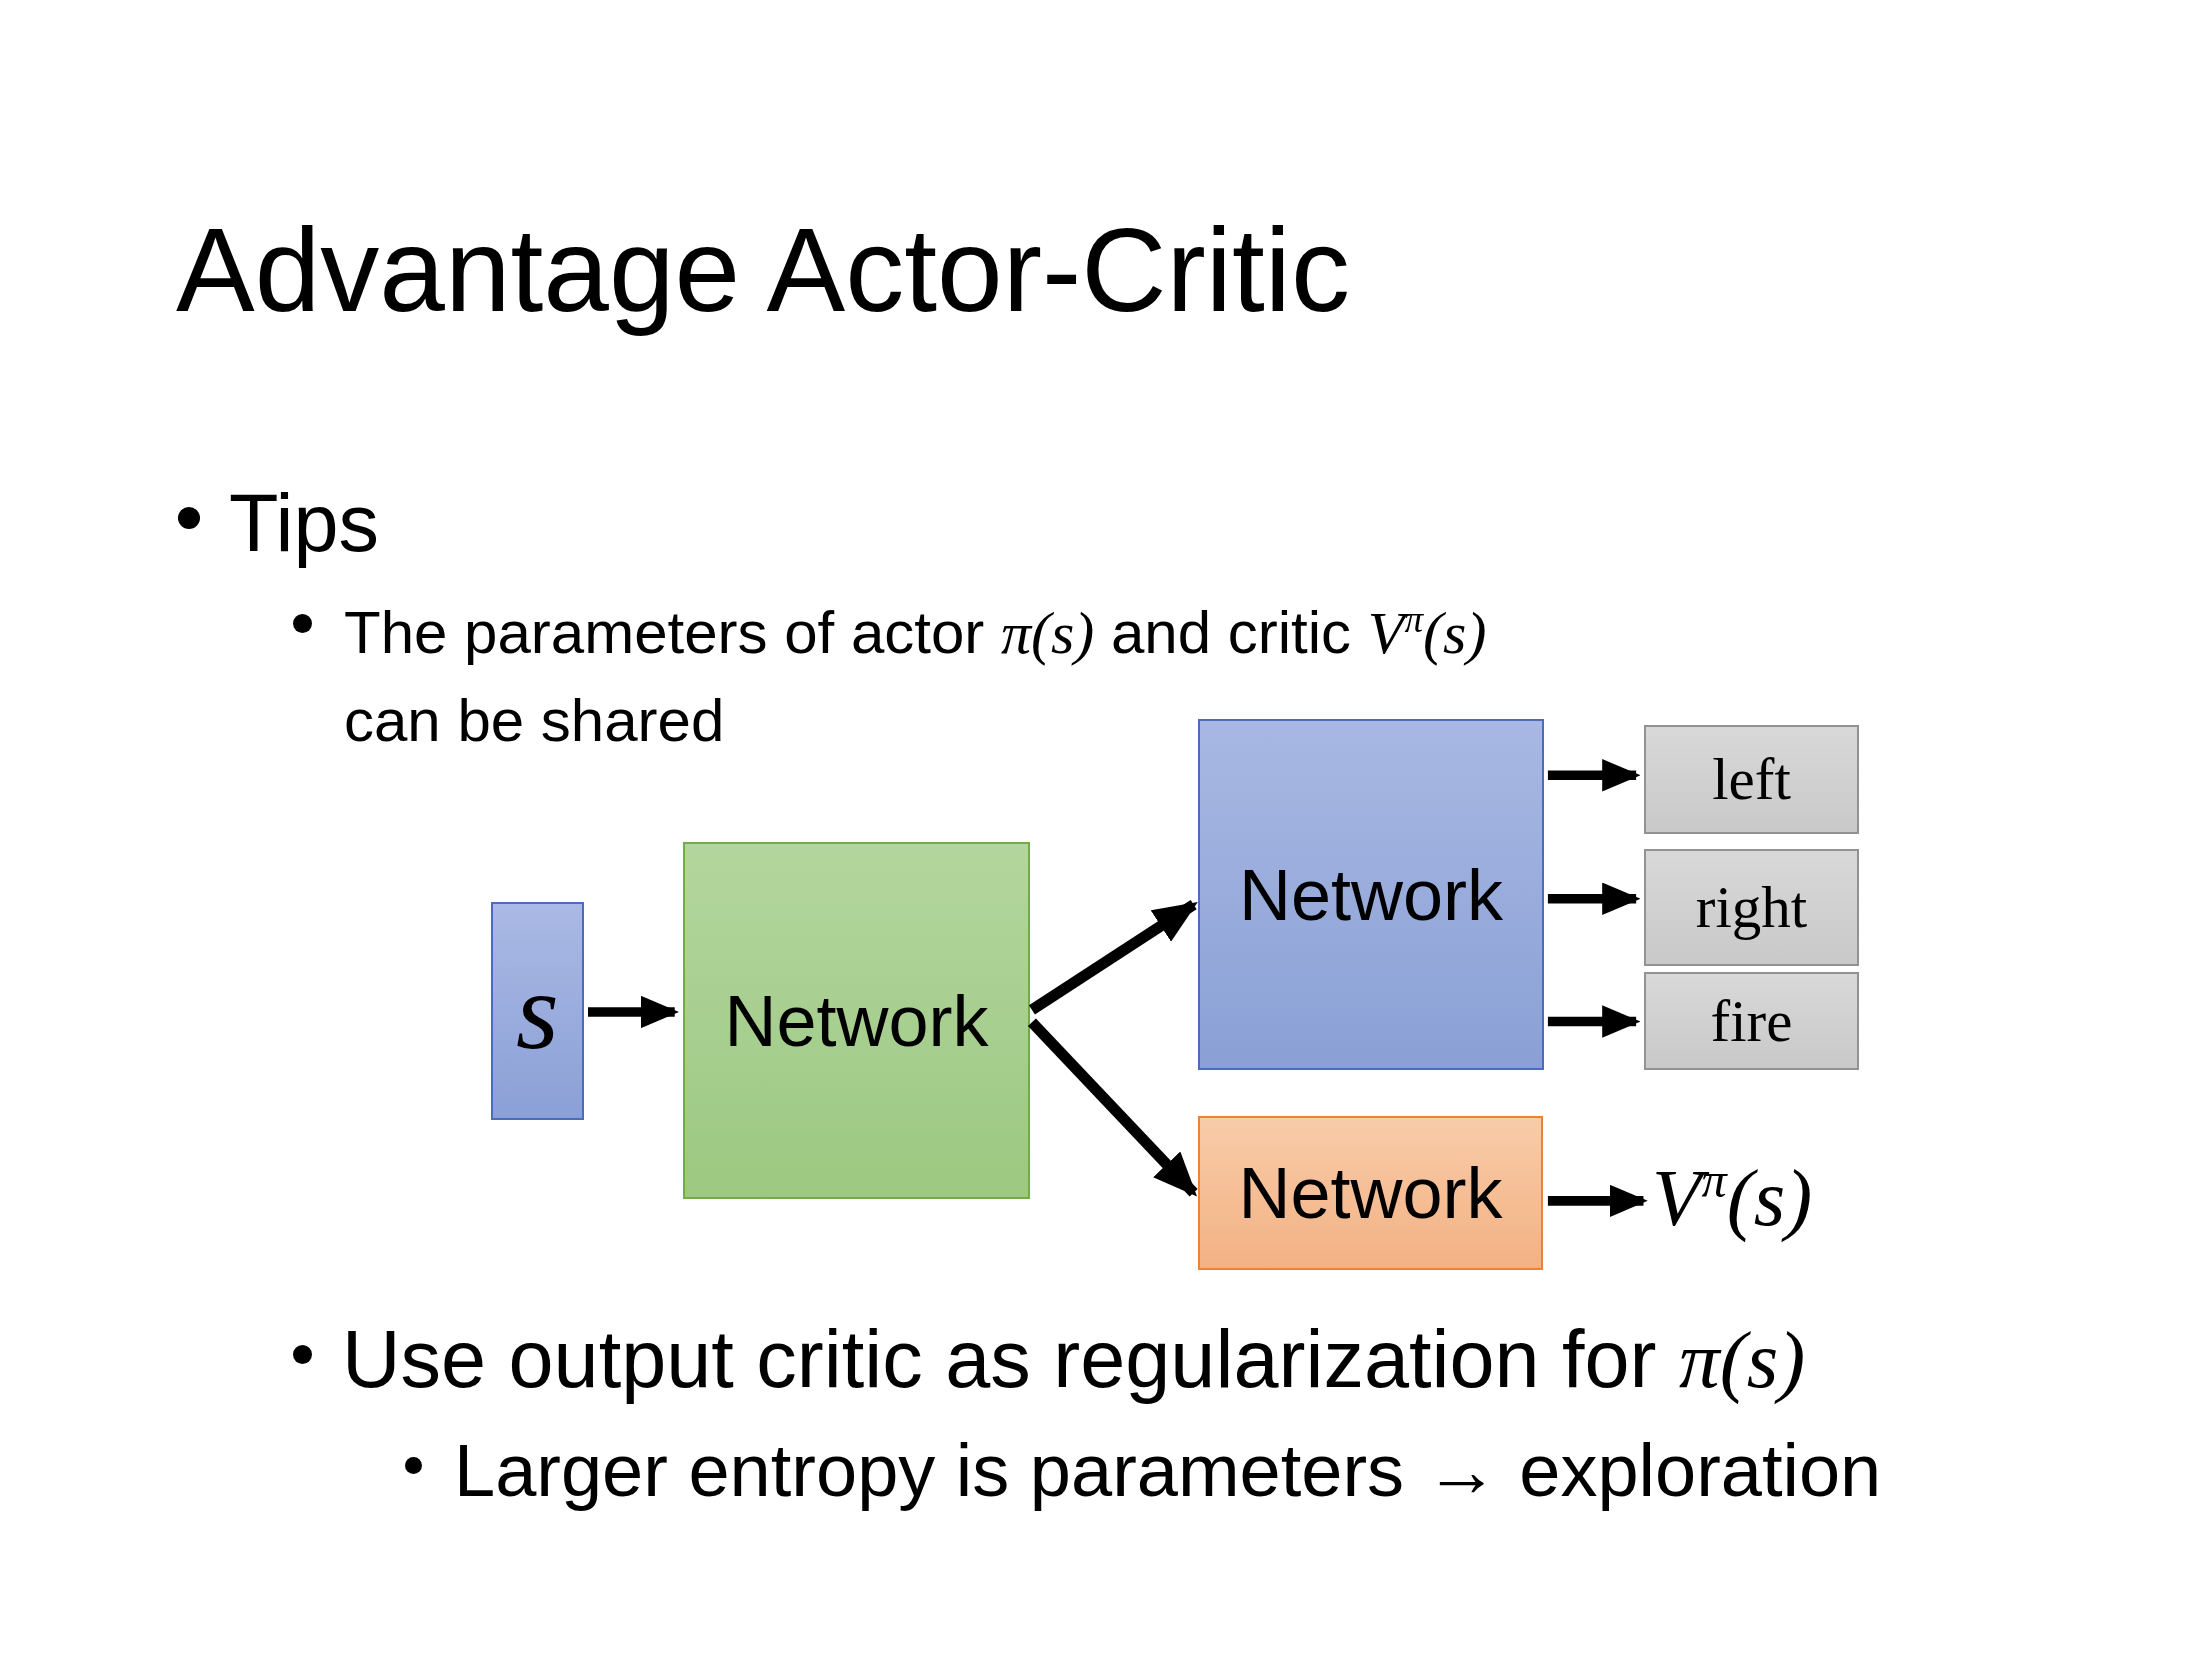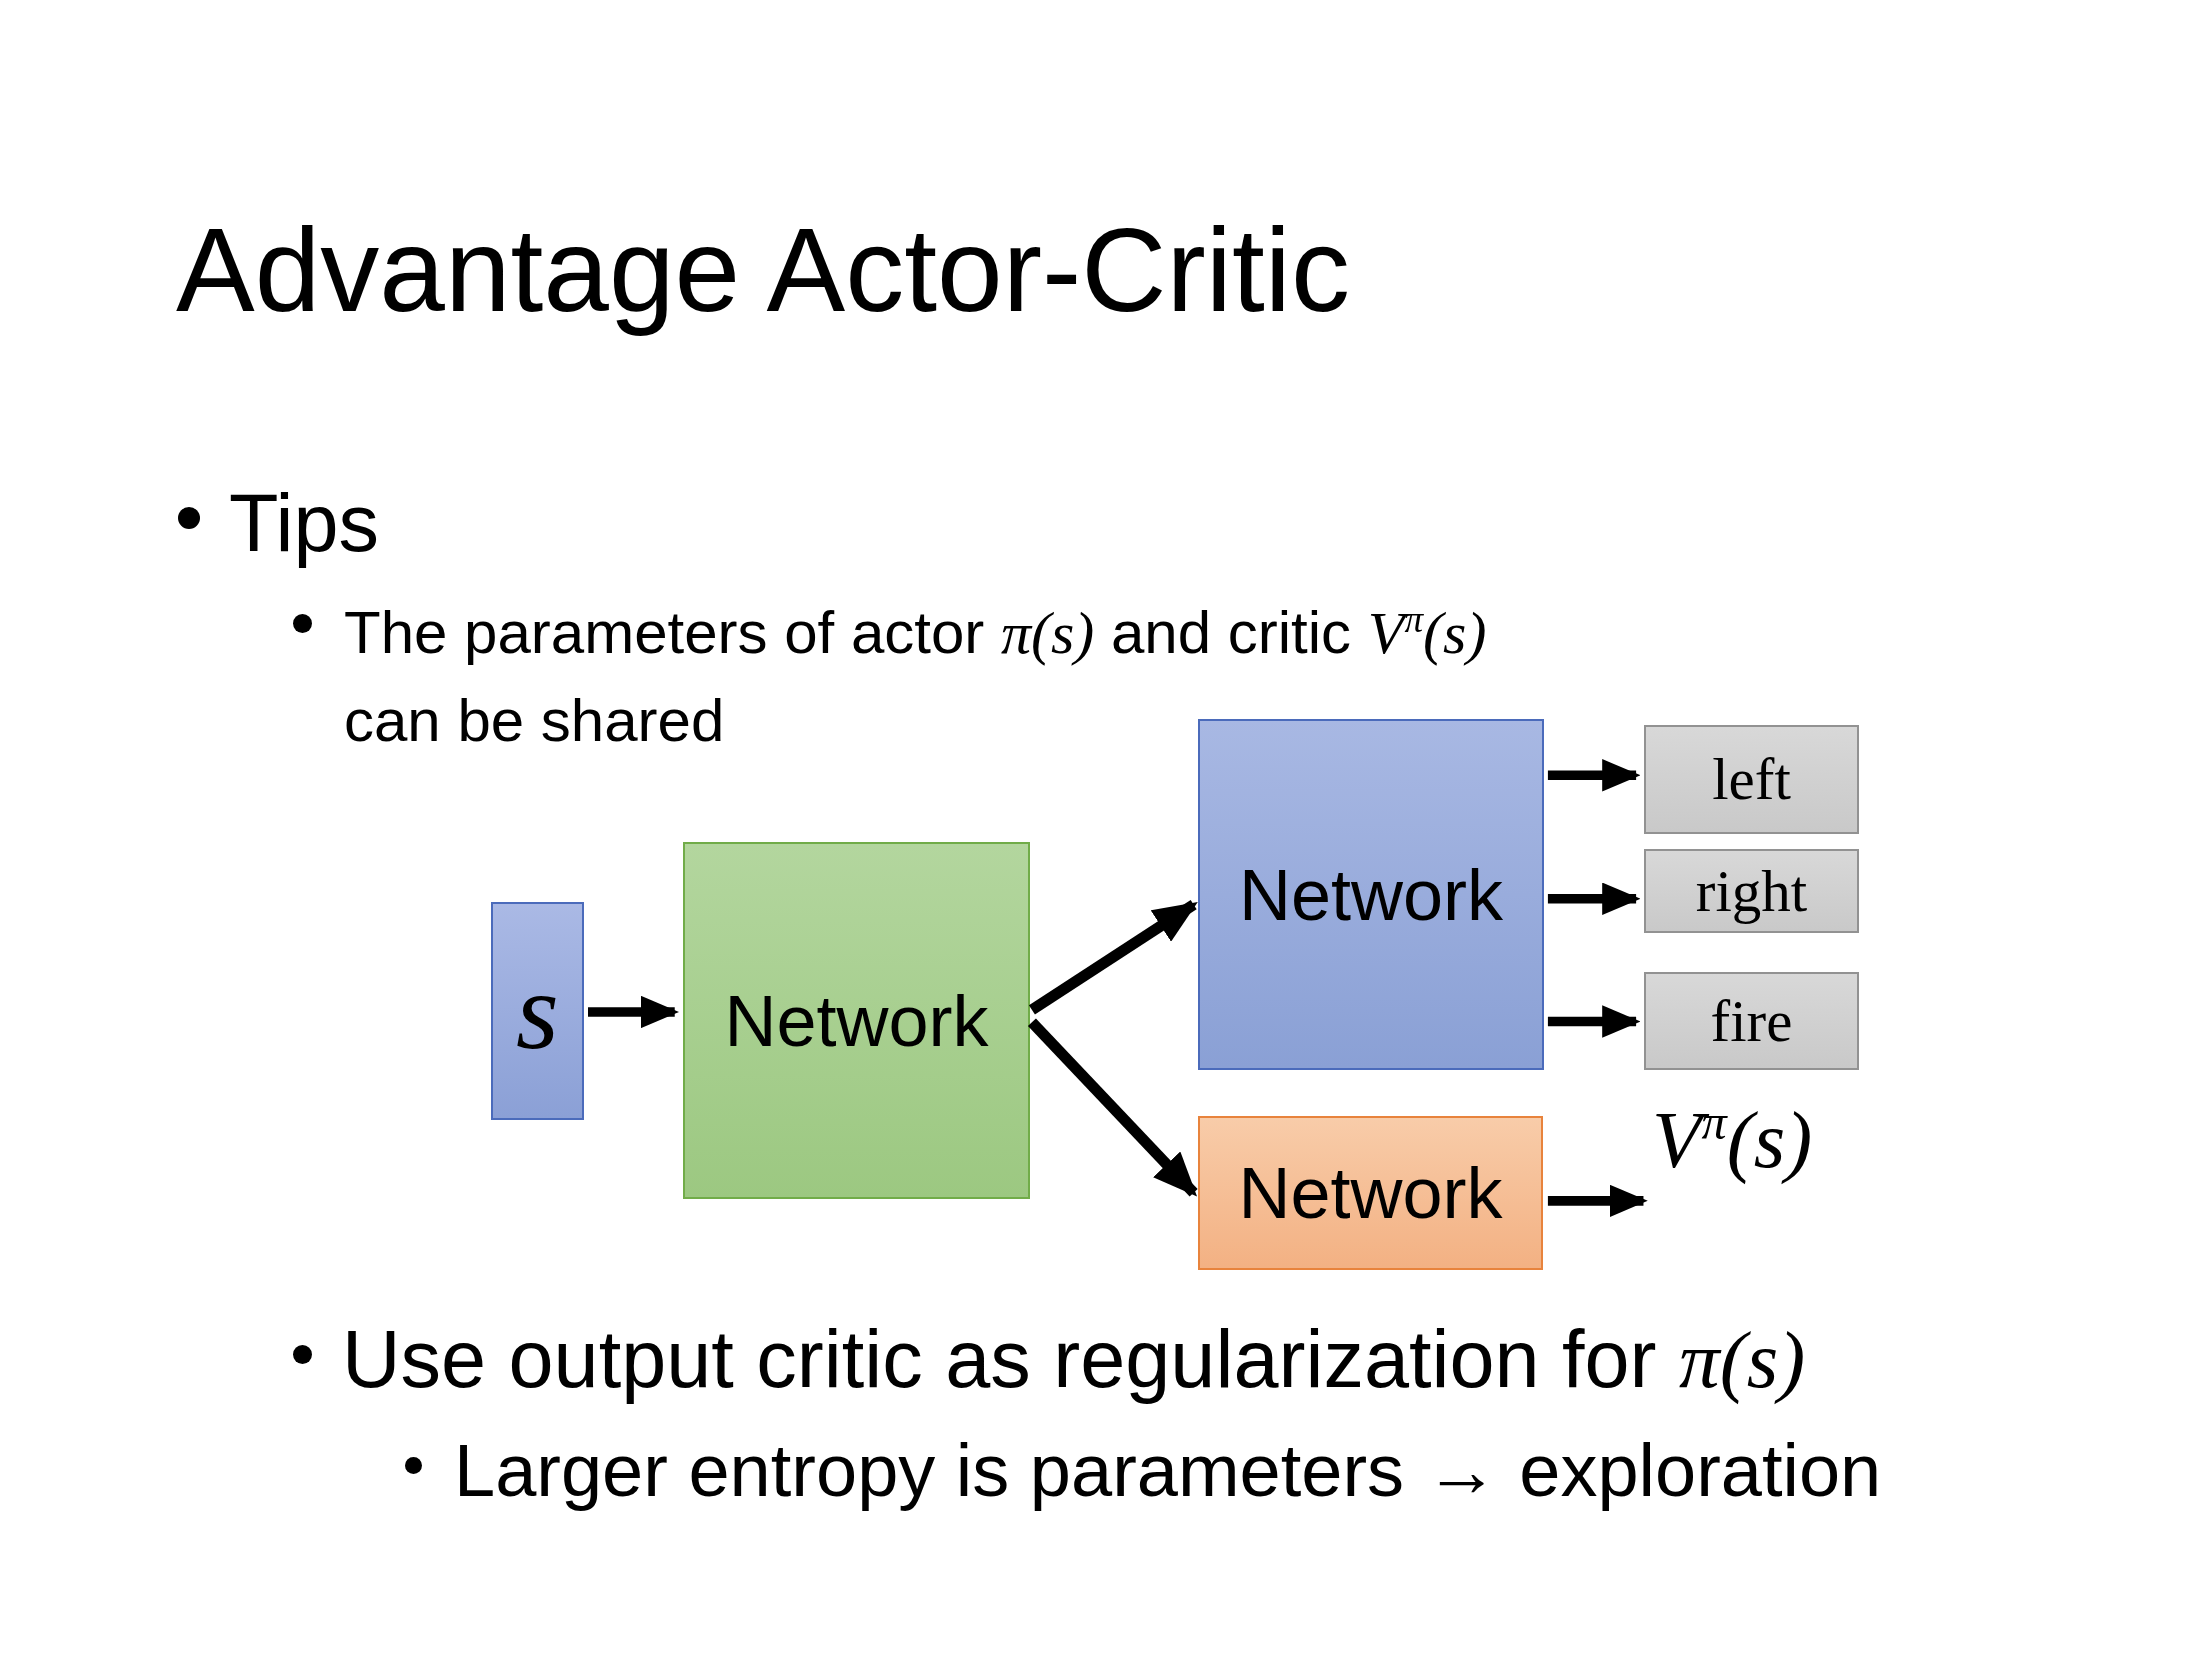--- a/index.html
+++ b/index.html
@@ -30,24 +30,24 @@
              font-family:"Liberation Serif",serif;font-style:italic;font-size:110px;}
   .shared-box{left:683px;top:818px;width:347px;height:357px;
               background:linear-gradient(#b3d69e,#9cc881);border:2.2px solid #71ac49;font-size:72px;}
   .actor-box{left:1198px;top:695px;width:346px;height:351px;
              background:linear-gradient(#a8b8e3,#8aa0d5);border:2.9px solid #4b6bbb;font-size:72px;}
   .critic-box{left:1198px;top:1092px;width:345px;height:154px;
               background:linear-gradient(#f8cca9,#f3b183);border:2.2px solid #e8833c;font-size:72px;}
   .action-box{left:1644px;width:215px;background:linear-gradient(#d8d8d8,#c9c9c9);
               border:2.2px solid #929292;font-family:"Liberation Serif",serif;font-size:59px;}
   .action-left{top:701px;height:109px;}
-  .action-right{top:825px;height:84px;}
+  .action-right{top:825px;height:117px;}
   .action-fire{top:948px;height:98px;}
 
-  .v-output{position:absolute;left:1652px;top:1076px;font-size:81px;line-height:1;
+  .v-output{position:absolute;left:1652px;top:1134px;font-size:81px;line-height:1;
             font-family:"Liberation Serif",serif;font-style:italic;white-space:nowrap;}
 
   
   .arrows{position:absolute;left:0;top:0;pointer-events:none;}
 </style>
 </head>
 <body>
 
 <div id="canvas">
 

